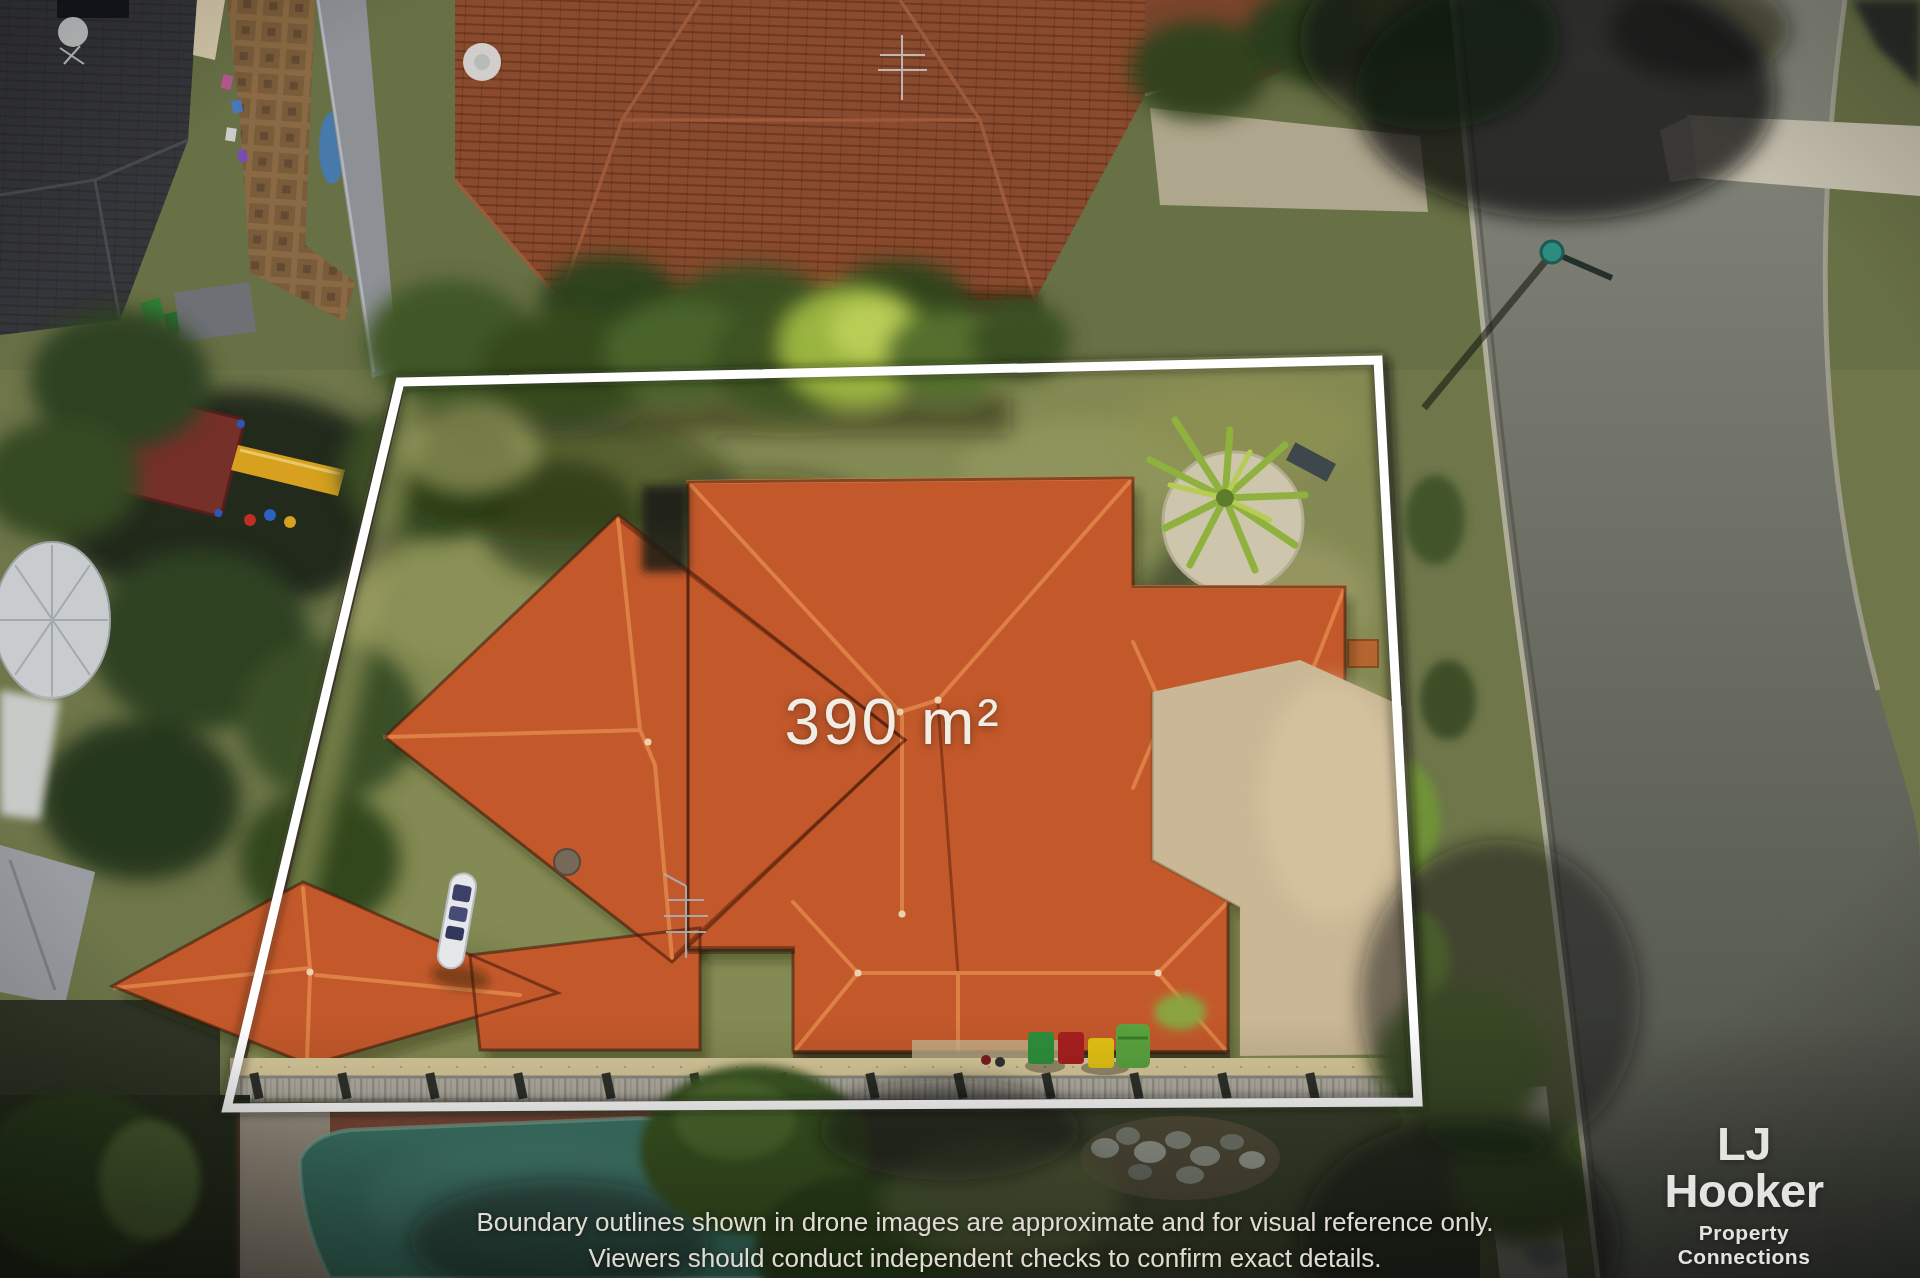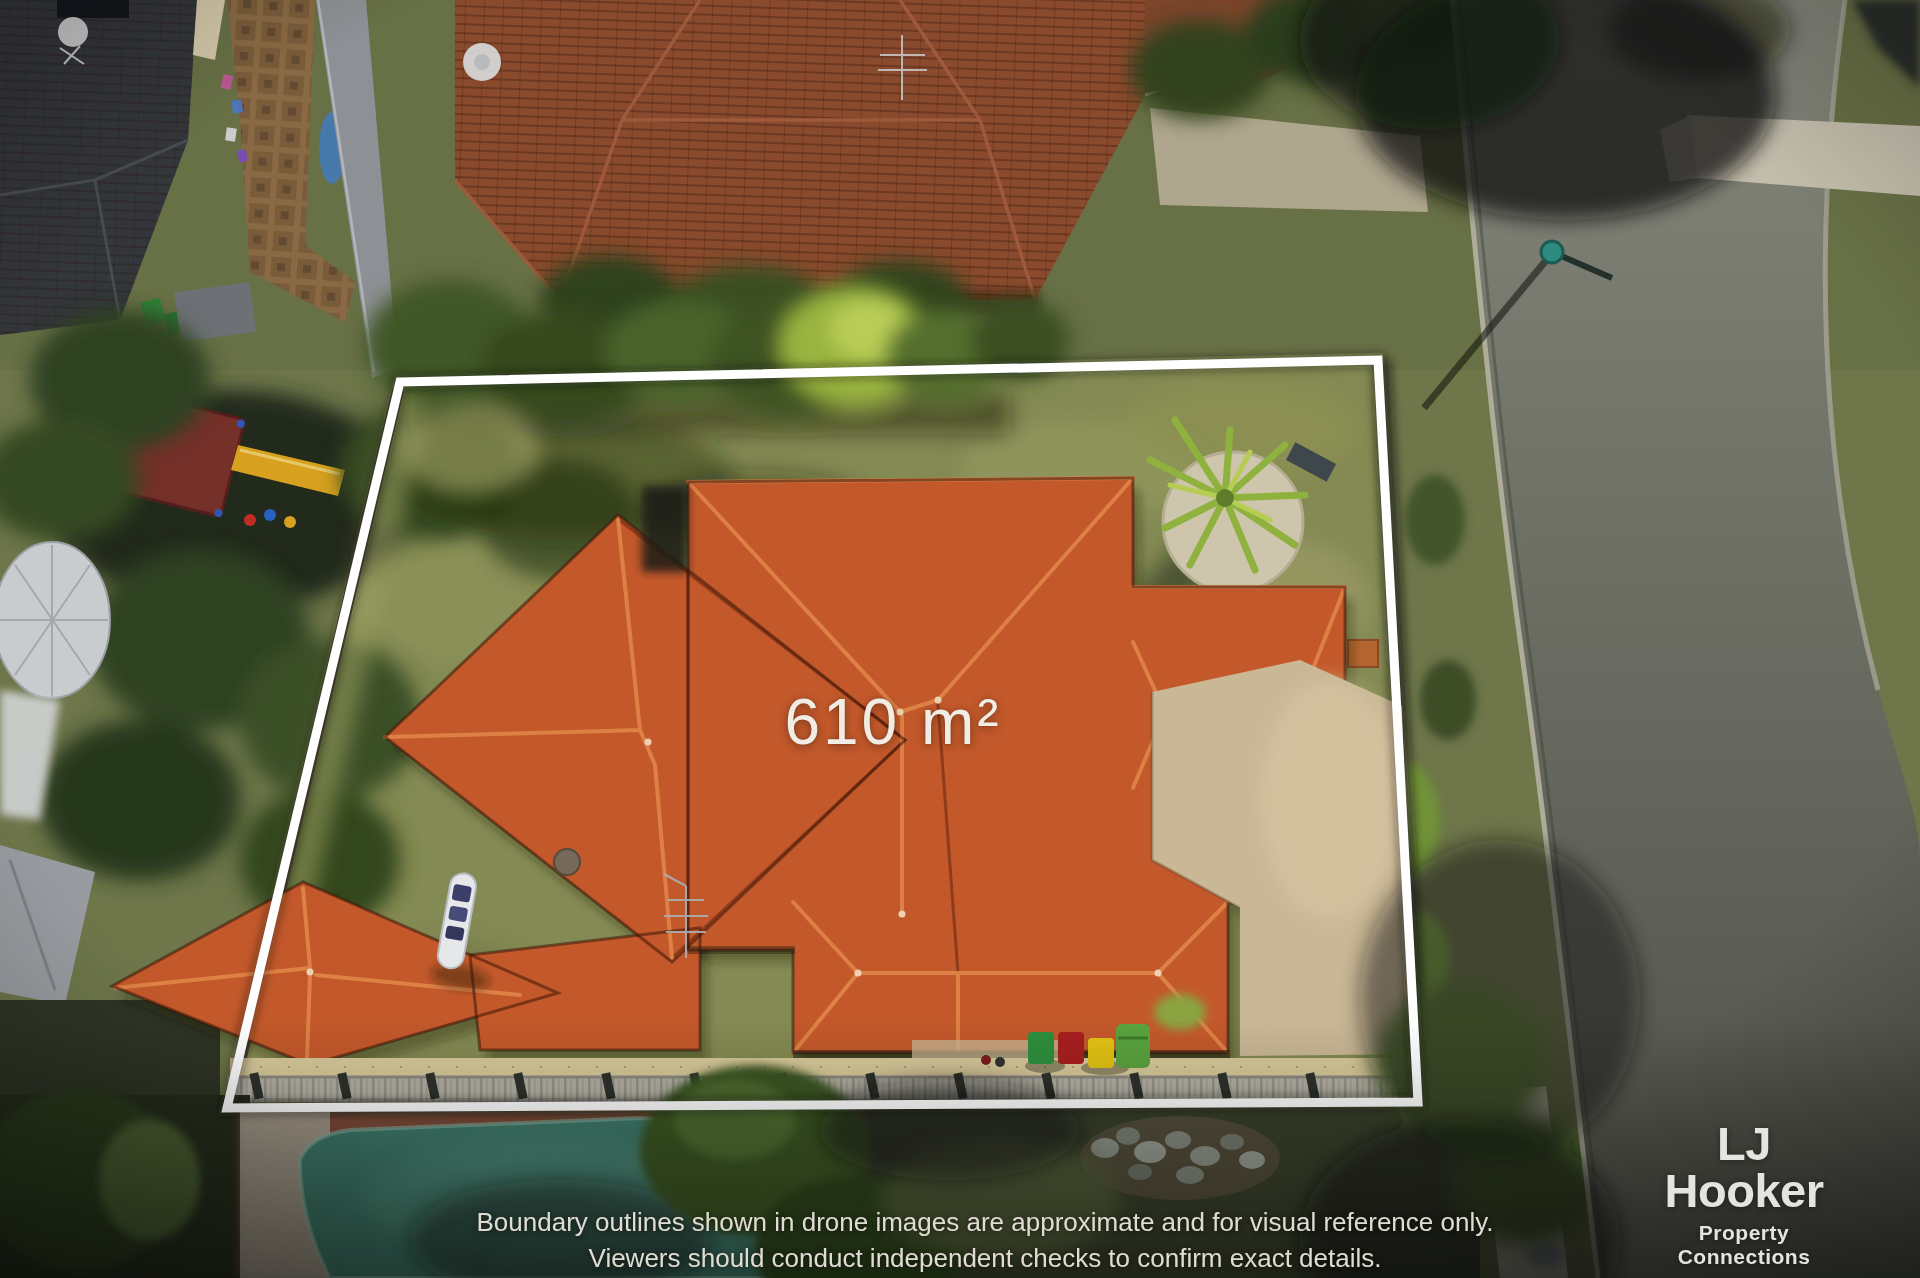--- a/index.html
+++ b/index.html
@@ -430,21 +430,21 @@
 
   <g>
     <polygon points="400,382 1378,360 1418,1102 227,1108" fill="none" stroke="rgba(30,30,25,0.4)" stroke-width="15" filter="url(#soft)"></polygon>
     <polygon points="400,382 1378,360 1418,1102 227,1108" fill="none" stroke="var(--boundary)" stroke-width="9" stroke-linejoin="miter"></polygon>
   </g>
 
   <rect x="0" y="1020" width="1920" height="258" fill="url(#botShade)"></rect>
   <rect x="0" y="0" width="1920" height="1278" fill="url(#vig)"></rect>
 </svg>
 
-  <div class="overlay-text area-label">610 m²</div>
+  <div class="overlay-text area-label">390 m²</div>
 
   <div class="overlay-text disclaimer">
     <div>Boundary outlines shown in drone images are approximate and for visual reference only.</div>
     <div>Viewers should conduct independent checks to confirm exact details.</div>
   </div>
 
   <div class="overlay-text brand">
     <div class="brand-name">LJ Hooker</div>
     <div class="brand-tagline">Property Connections</div>
   </div>

